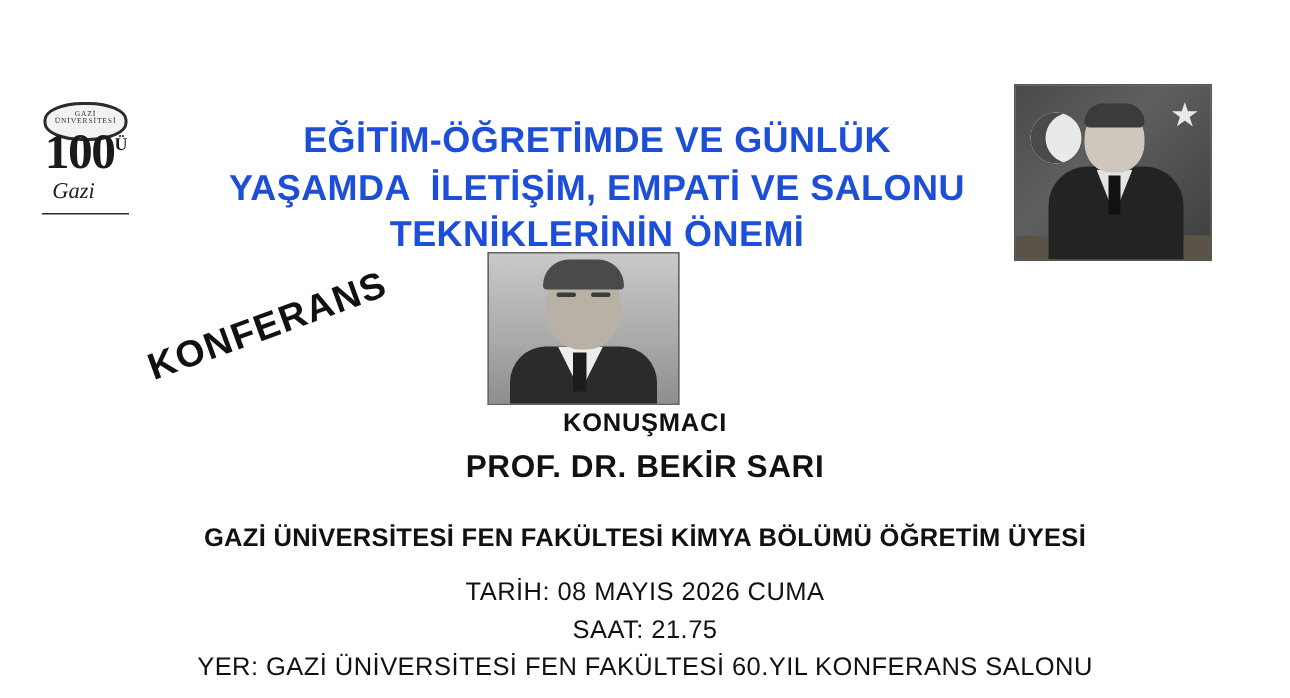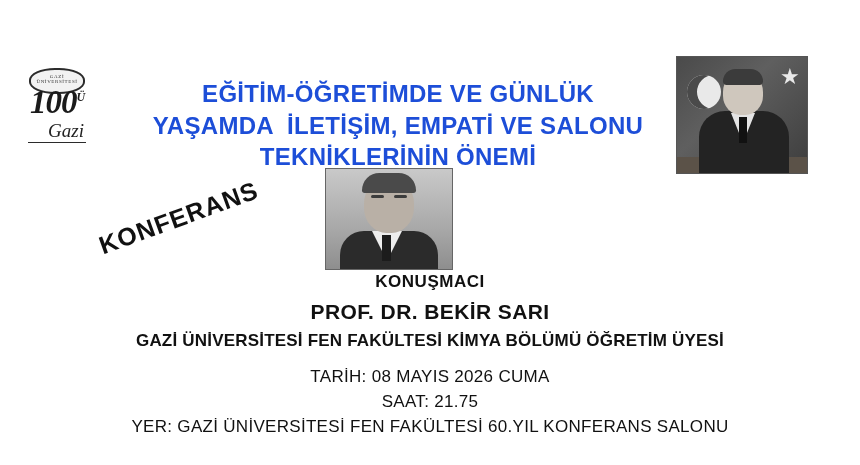--- a/index.html
+++ b/index.html
@@ -54,33 +54,32 @@
     left: 0;
     right: 0;
     top: 24px;
     text-align: center;
     font-size: 33px;
     font-weight: bold;
     letter-spacing: -1px;
     color: #1a1a1a;
     font-family: "Liberation Serif", serif;
     line-height: 1;
-    font-style: italic;
   }
   .logo-sup {
     font-size: 12px;
     vertical-align: super;
   }
   .logo-script {
     position: absolute;
     left: 0;
     right: 16px;
     top: 58px;
-    text-align: right;
-    font-size: 19px;
+    text-align: center;
+    font-size: 15px;
     font-style: italic;
     font-family: "Liberation Serif", serif;
     color: #222;
   }
   .logo-rule {
     position: absolute;
     left: 14px;
     right: 14px;
     top: 80px;
     border-top: 1.5px solid #2b2b2b;
@@ -301,21 +300,21 @@
   .konusmaci {
     font-size: 17px;
     font-weight: bold;
     letter-spacing: 0.5px;
     margin-bottom: 8px;
   }
   .speaker-name {
     font-size: 21px;
     font-weight: bold;
     letter-spacing: 0.4px;
-    margin-bottom: 7px;
+    margin-bottom: 25px;
   }
   .affiliation {
     font-size: 17px;
     font-weight: bold;
     letter-spacing: 0.2px;
     margin-bottom: 16px;
   }
   .detail {
     font-size: 17px;
     letter-spacing: 0.3px;

